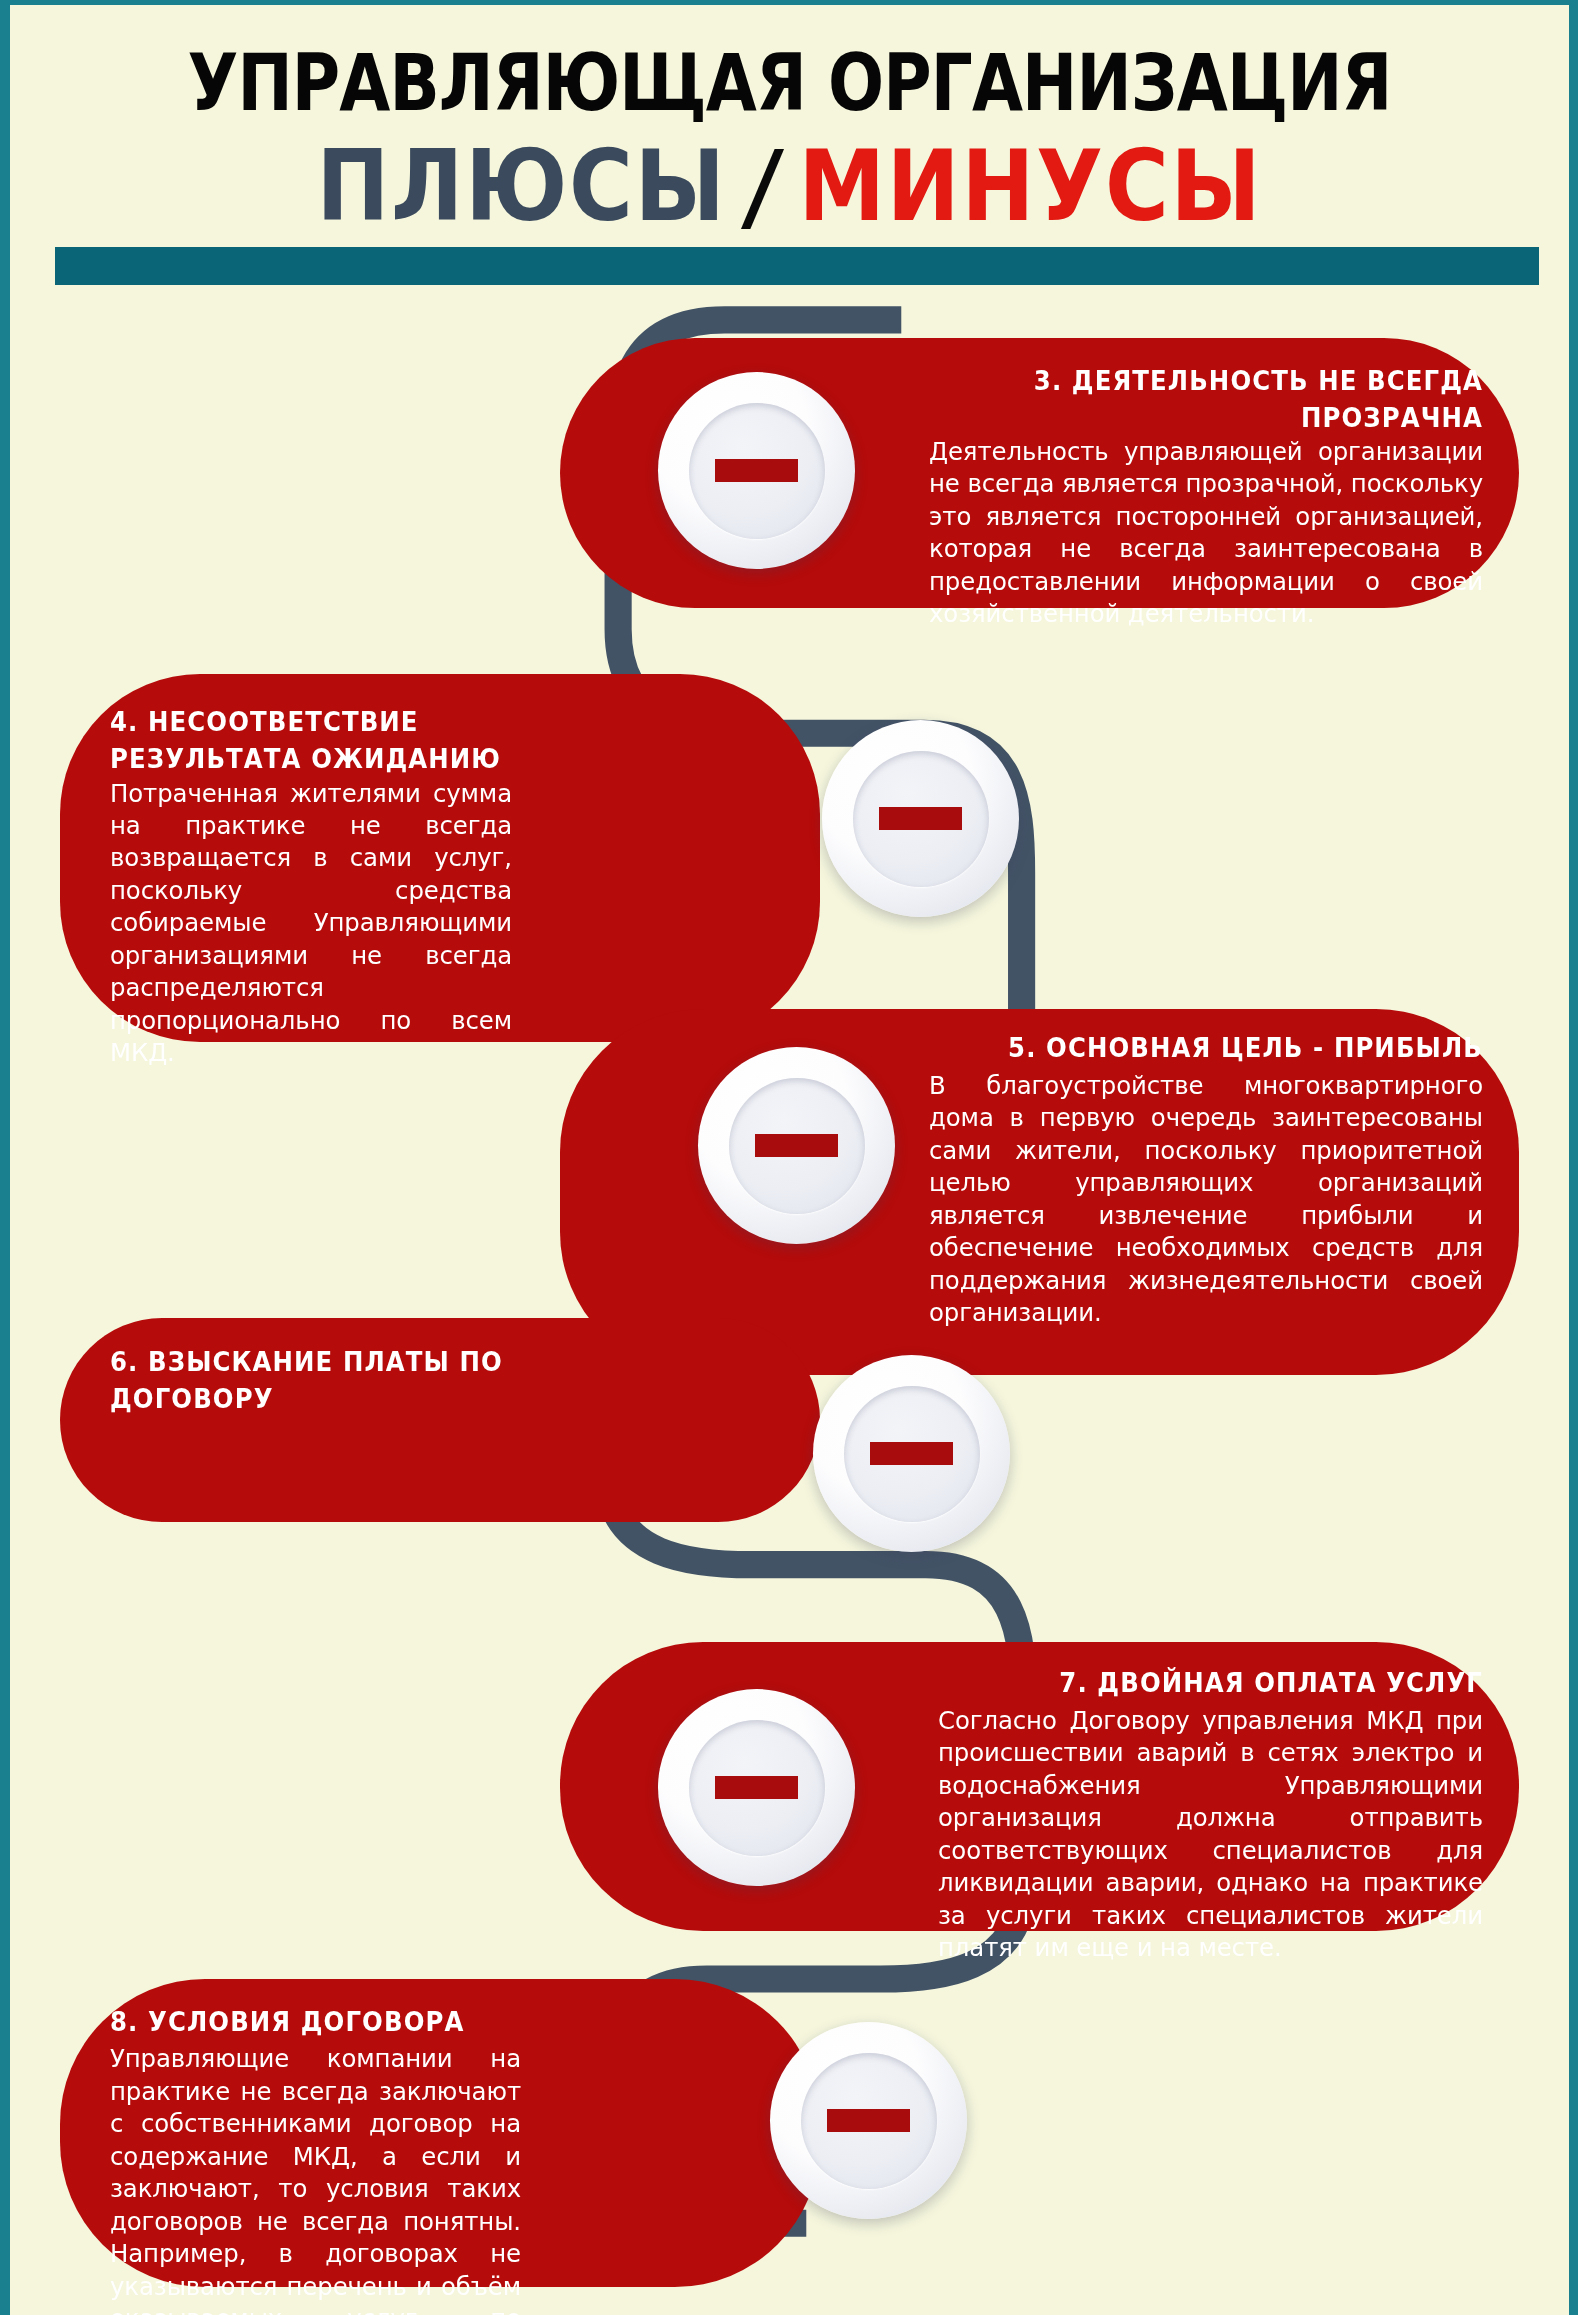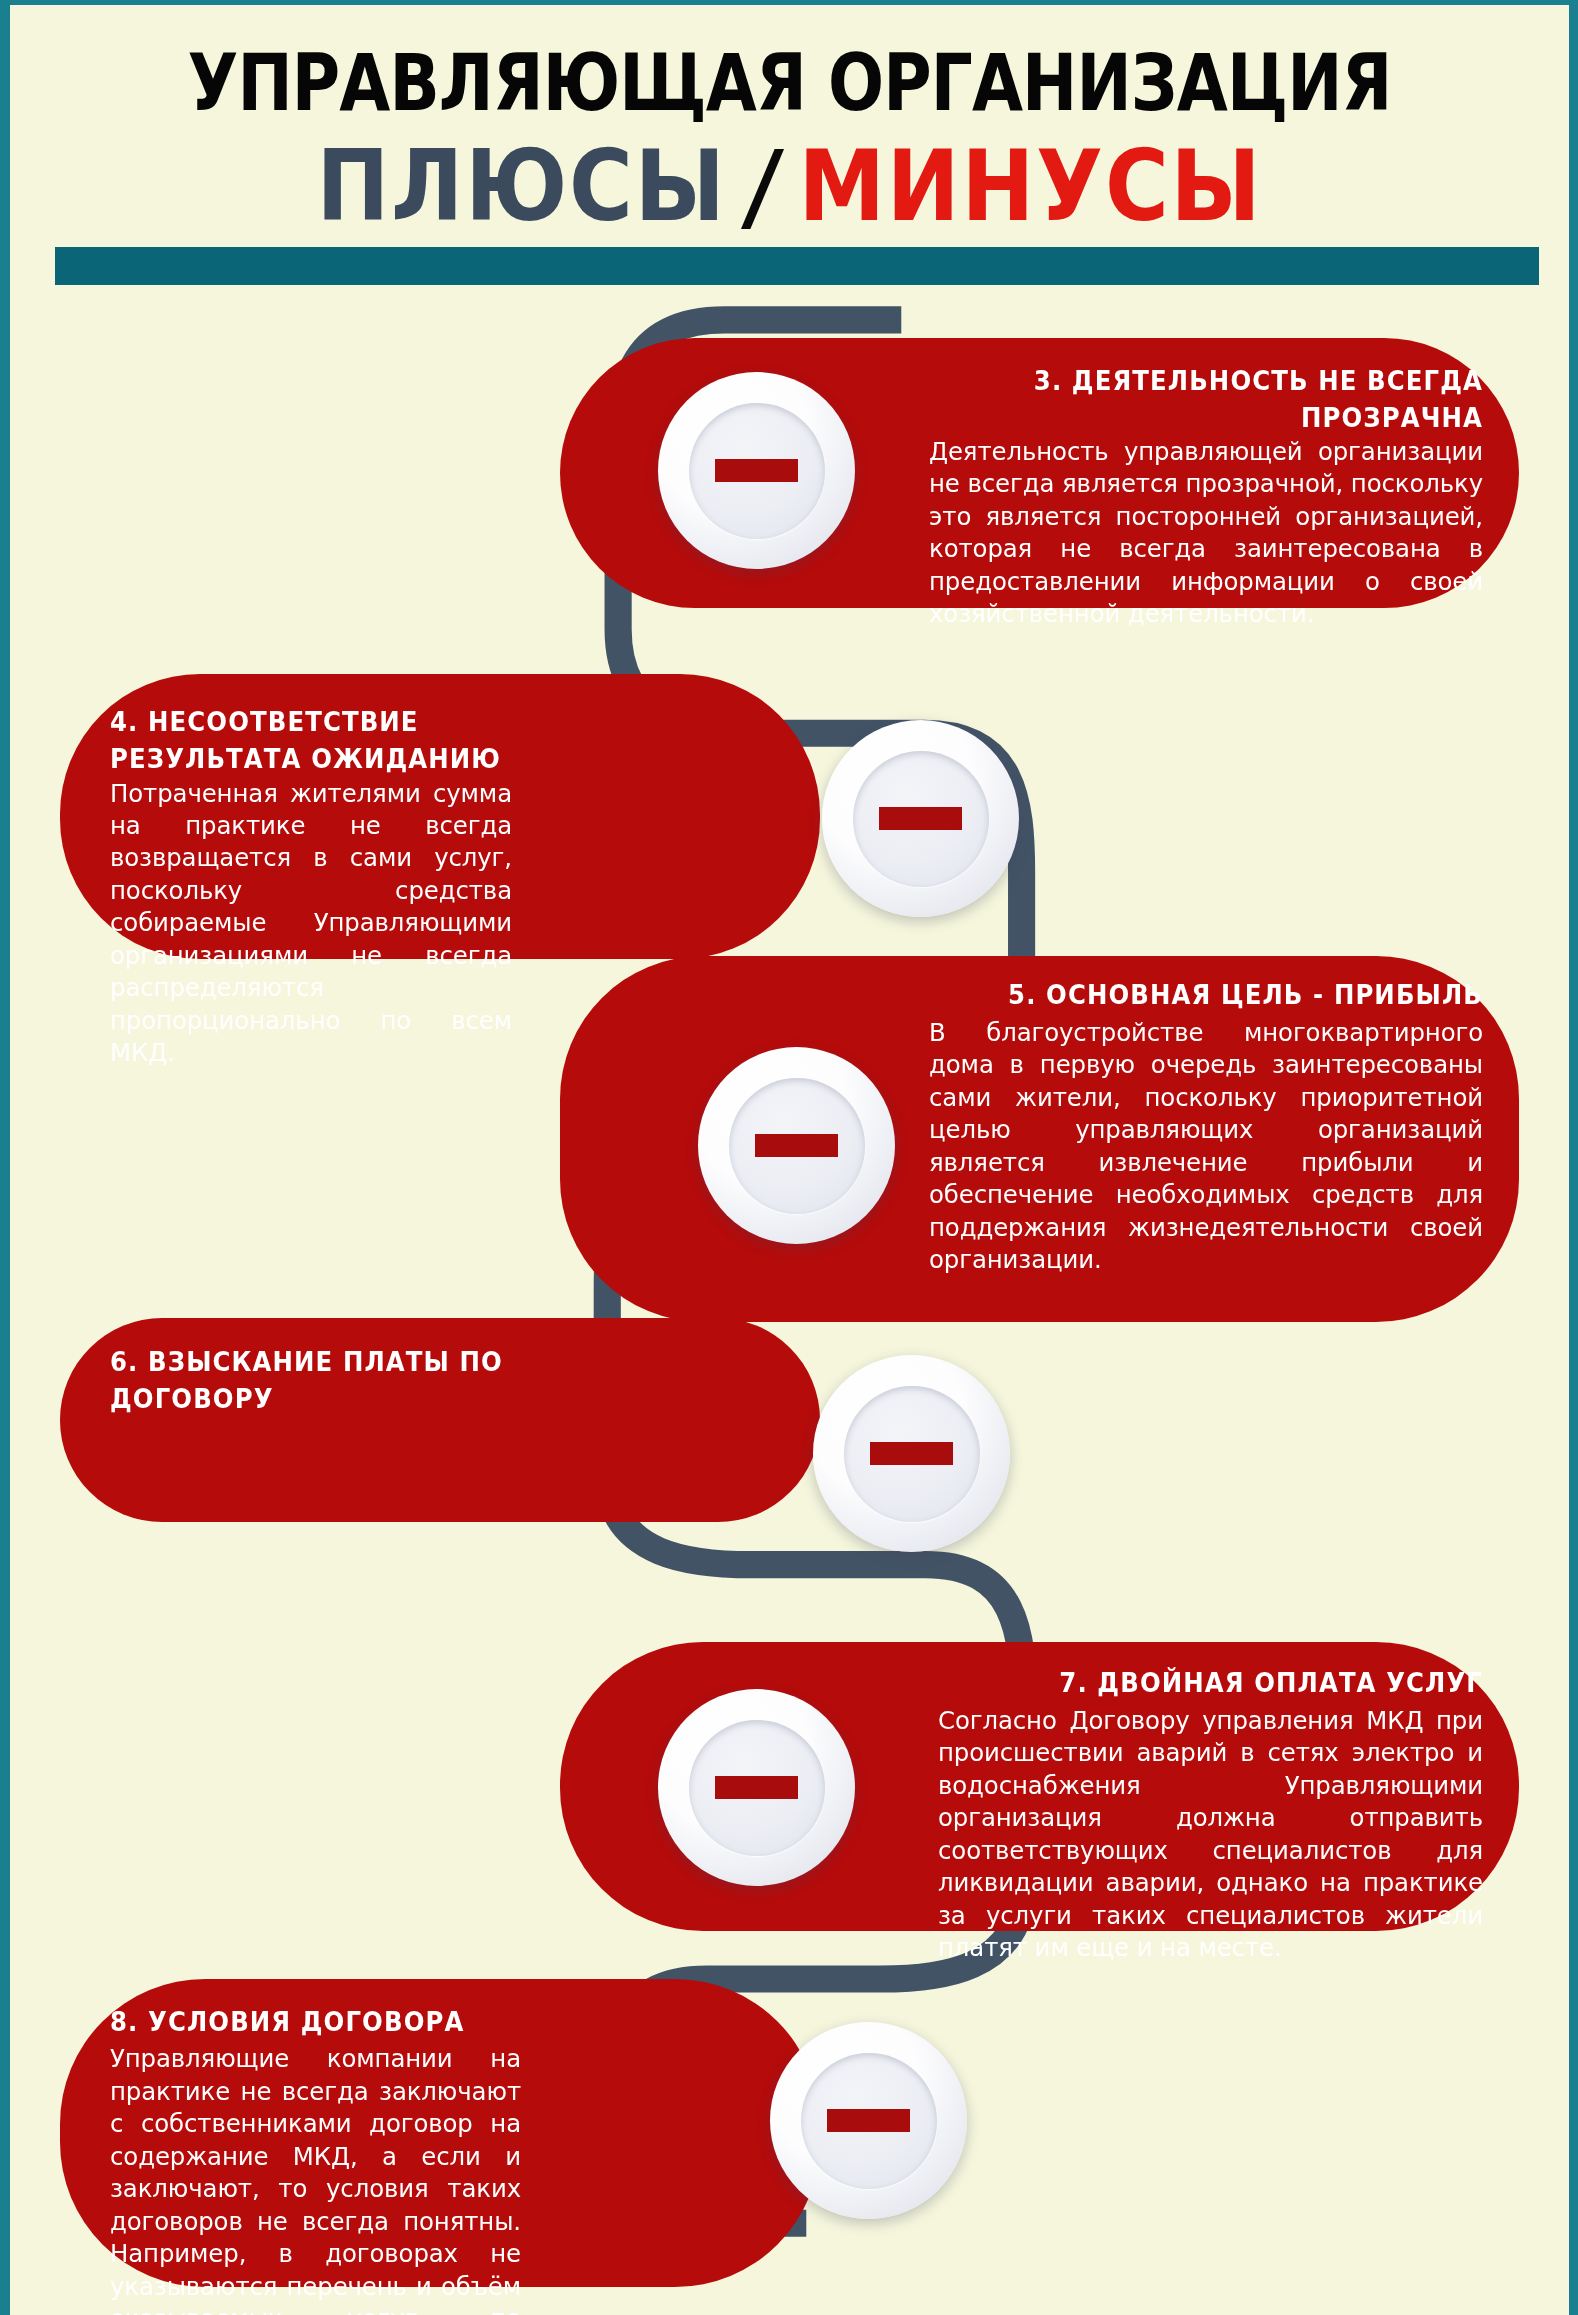--- a/index.html
+++ b/index.html
@@ -187,35 +187,35 @@
         <div class="card-body">Деятельность управляющей организации не всегда является прозрачной, поскольку это является посторонней организацией, которая не всегда заинтересована в предоставлении информации о своей хозяйственной деятельности.</div>
       </div>
     </div>
   </div>
   <div class="badge" style="left:648px; top:367px;">
     <div class="badge-inner">
       <div class="badge-bar"></div>
     </div>
   </div>
 
-  <div class="card left" style="top:669px; height:285px; width:760px; border-radius:140px;">
+  <div class="card left" style="top:669px; height:368px; width:760px; border-radius:140px;">
     <div class="card-inner">
       <div class="text-zone" style="left:50px; right:308px; top:29px;">
         <div class="card-title">4. НЕСООТВЕТСТВИЕ РЕЗУЛЬТАТА ОЖИДАНИЮ</div>
         <div class="card-body">Потраченная жителями сумма на практике не всегда возвращается в сами услуг, поскольку средства собираемые Управляющими организациями не всегда распределяются пропорционально по всем МКД.</div>
       </div>
     </div>
   </div>
   <div class="badge" style="left:812px; top:715px;">
     <div class="badge-inner">
       <div class="badge-bar"></div>
     </div>
   </div>
 
-  <div class="card right" style="top:951px; height:366px; width:959px; border-radius:143px;">
+  <div class="card right" style="top:1004px; height:366px; width:959px; border-radius:143px;">
     <div class="card-inner">
       <div class="text-zone" style="left:353px; right:36px; top:20px;">
         <div class="card-title">5. ОСНОВНАЯ ЦЕЛЬ - ПРИБЫЛЬ</div>
         <div class="card-body">В благоустройстве многоквартирного дома в первую очередь заинтересованы сами жители, поскольку приоритетной целью управляющих организаций является извлечение прибыли и обеспечение необходимых средств для поддержания жизнедеятельности своей организации.</div>
       </div>
     </div>
   </div>
   <div class="badge" style="left:688px; top:1042px;">
     <div class="badge-inner">
       <div class="badge-bar"></div>

